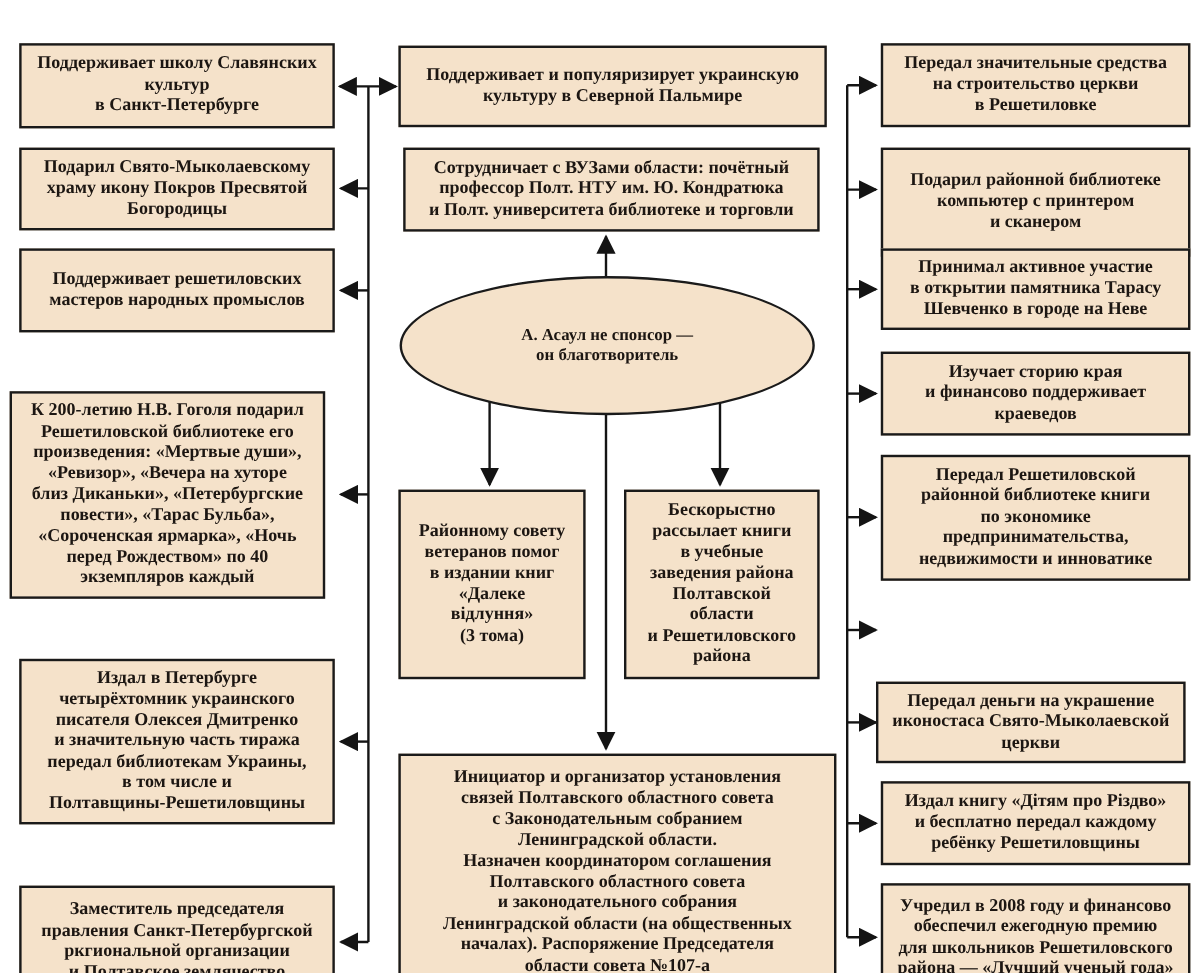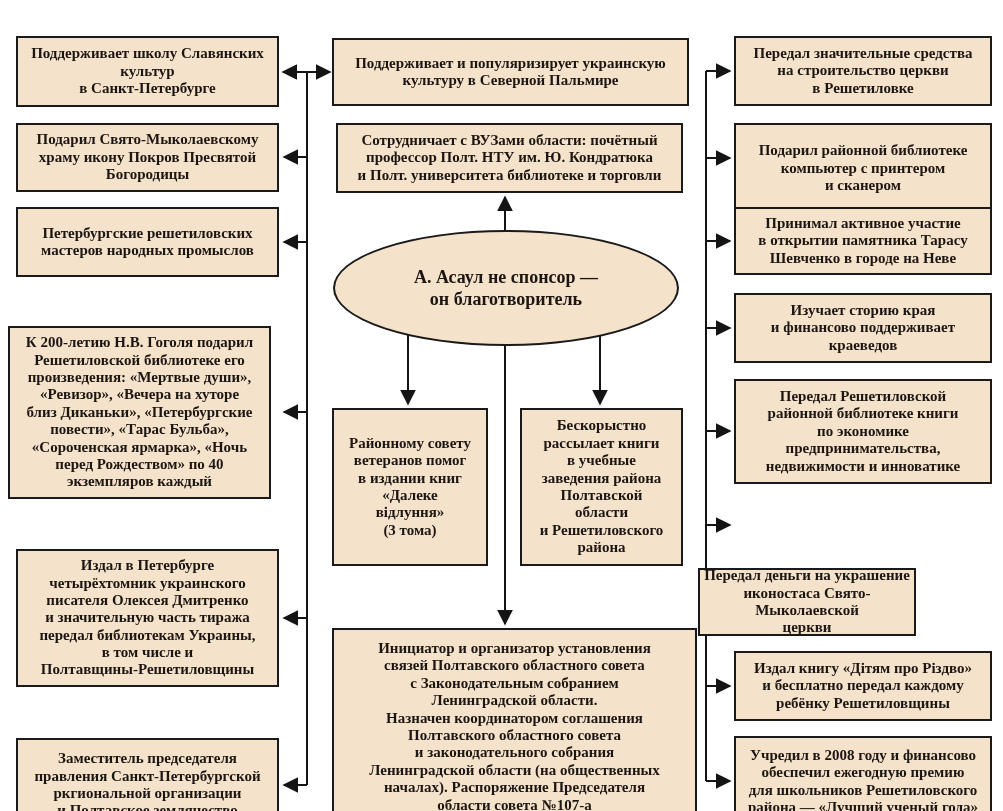--- a/index.html
+++ b/index.html
@@ -27,21 +27,21 @@
     text-align:center;
     white-space:pre-line;
     display:flex;
     align-items:center;
     justify-content:center;
     padding:2px 4px;
     z-index:2;
   }
   .ellipse{
     border-radius:50%;
-    font-size:18px;
+    font-size:14px;
     line-height:1.25;
     padding:0 18px;
   }
   .connector{stroke:#141414;stroke-width:2;fill:none;}
 </style>
 </head>
 <body>
 
 <div id="canvas">
 
@@ -82,21 +82,21 @@
       <line class="connector" x1="706" y1="755" x2="730" y2="755" marker-end="url(#arr)"></line>
     </g>
   </svg>
 
   <div class="node" style="left:16px;top:10px;width:263px;height:71px">Поддерживает школу Славянских
 культур
 в Санкт-Петербурге</div>
   <div class="node" style="left:16px;top:97px;width:263px;height:69px">Подарил Свято-Мыколаевскому
 храму икону Покров Пресвятой
 Богородицы</div>
-  <div class="node" style="left:16px;top:181px;width:263px;height:70px">Петербургские решетиловских
+  <div class="node" style="left:16px;top:181px;width:263px;height:70px">Поддерживает решетиловских
 мастеров народных промыслов</div>
   <div class="node" style="left:8px;top:300px;width:263px;height:173px">К 200-летию Н.В. Гоголя подарил
 Решетиловской библиотеке его
 произведения: «Мертвые души»,
 «Ревизор», «Вечера на хуторе
 близ Диканьки», «Петербургские
 повести», «Тарас Бульба»,
 «Сороченская ярмарка», «Ночь
 перед Рождеством» по 40
 экземпляров каждый</div>
@@ -154,21 +154,21 @@
 и финансово поддерживает
 краеведов</div>
   <div class="node" style="left:734px;top:181px;width:258px;height:68px">Принимал активное участие
 в открытии памятника Тарасу
 Шевченко в городе на Неве</div>
   <div class="node" style="left:734px;top:353px;width:258px;height:105px">Передал Решетиловской
 районной библиотеке книги
 по экономике
 предпринимательства,
 недвижимости и инноватике</div>
-  <div class="node" style="left:698px;top:542px;width:218px;height:68px">Передал деньги на украшение
+  <div class="node" style="left:730px;top:542px;width:258px;height:68px">Передал деньги на украшение
 иконостаса Свято-Мыколаевской
 церкви</div>
   <div class="node" style="left:734px;top:625px;width:258px;height:70px">Издал книгу «Дітям про Різдво»
 и бесплатно передал каждому
 ребёнку Решетиловщины</div>
   <div class="node" style="left:734px;top:710px;width:258px;height:91px">Учредил в 2008 году и финансово
 обеспечил ежегодную премию
 для школьников Решетиловского
 района — «Лучший ученый года»</div>
 

